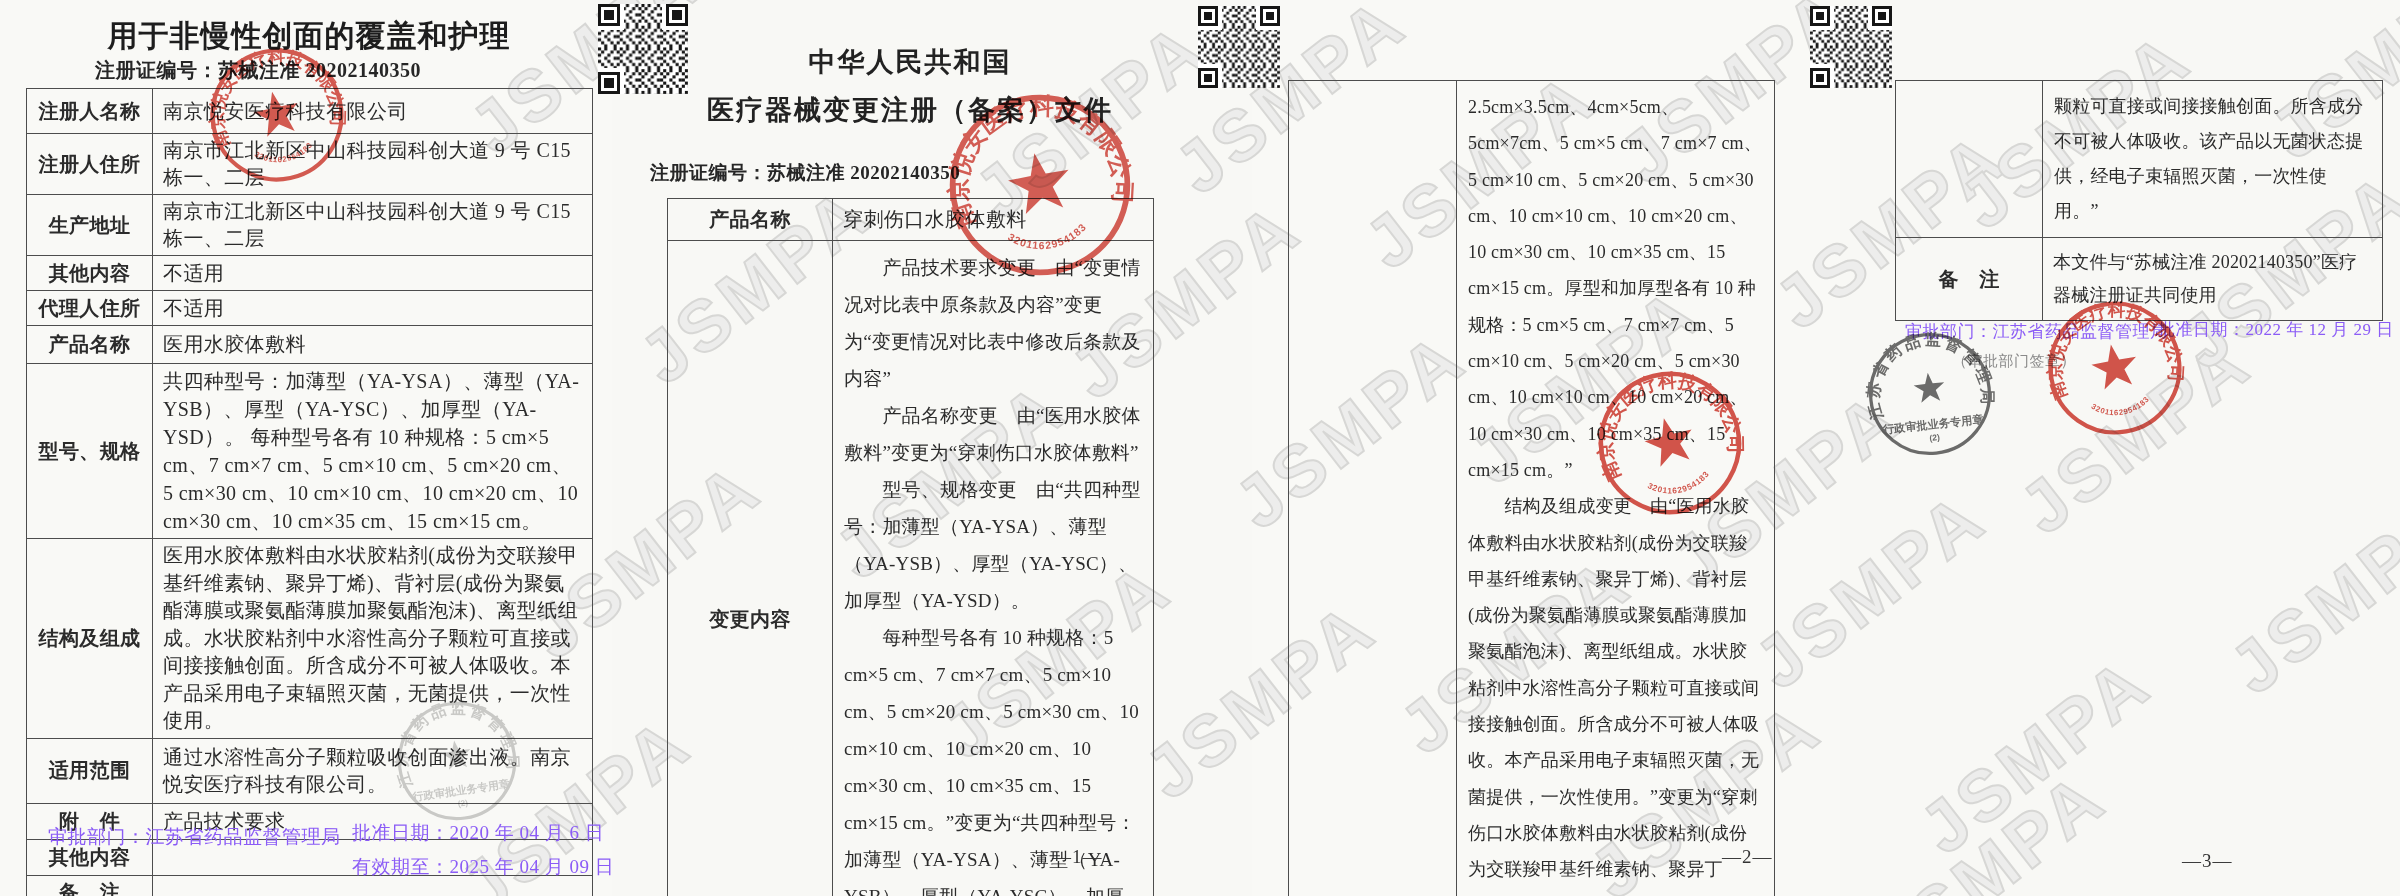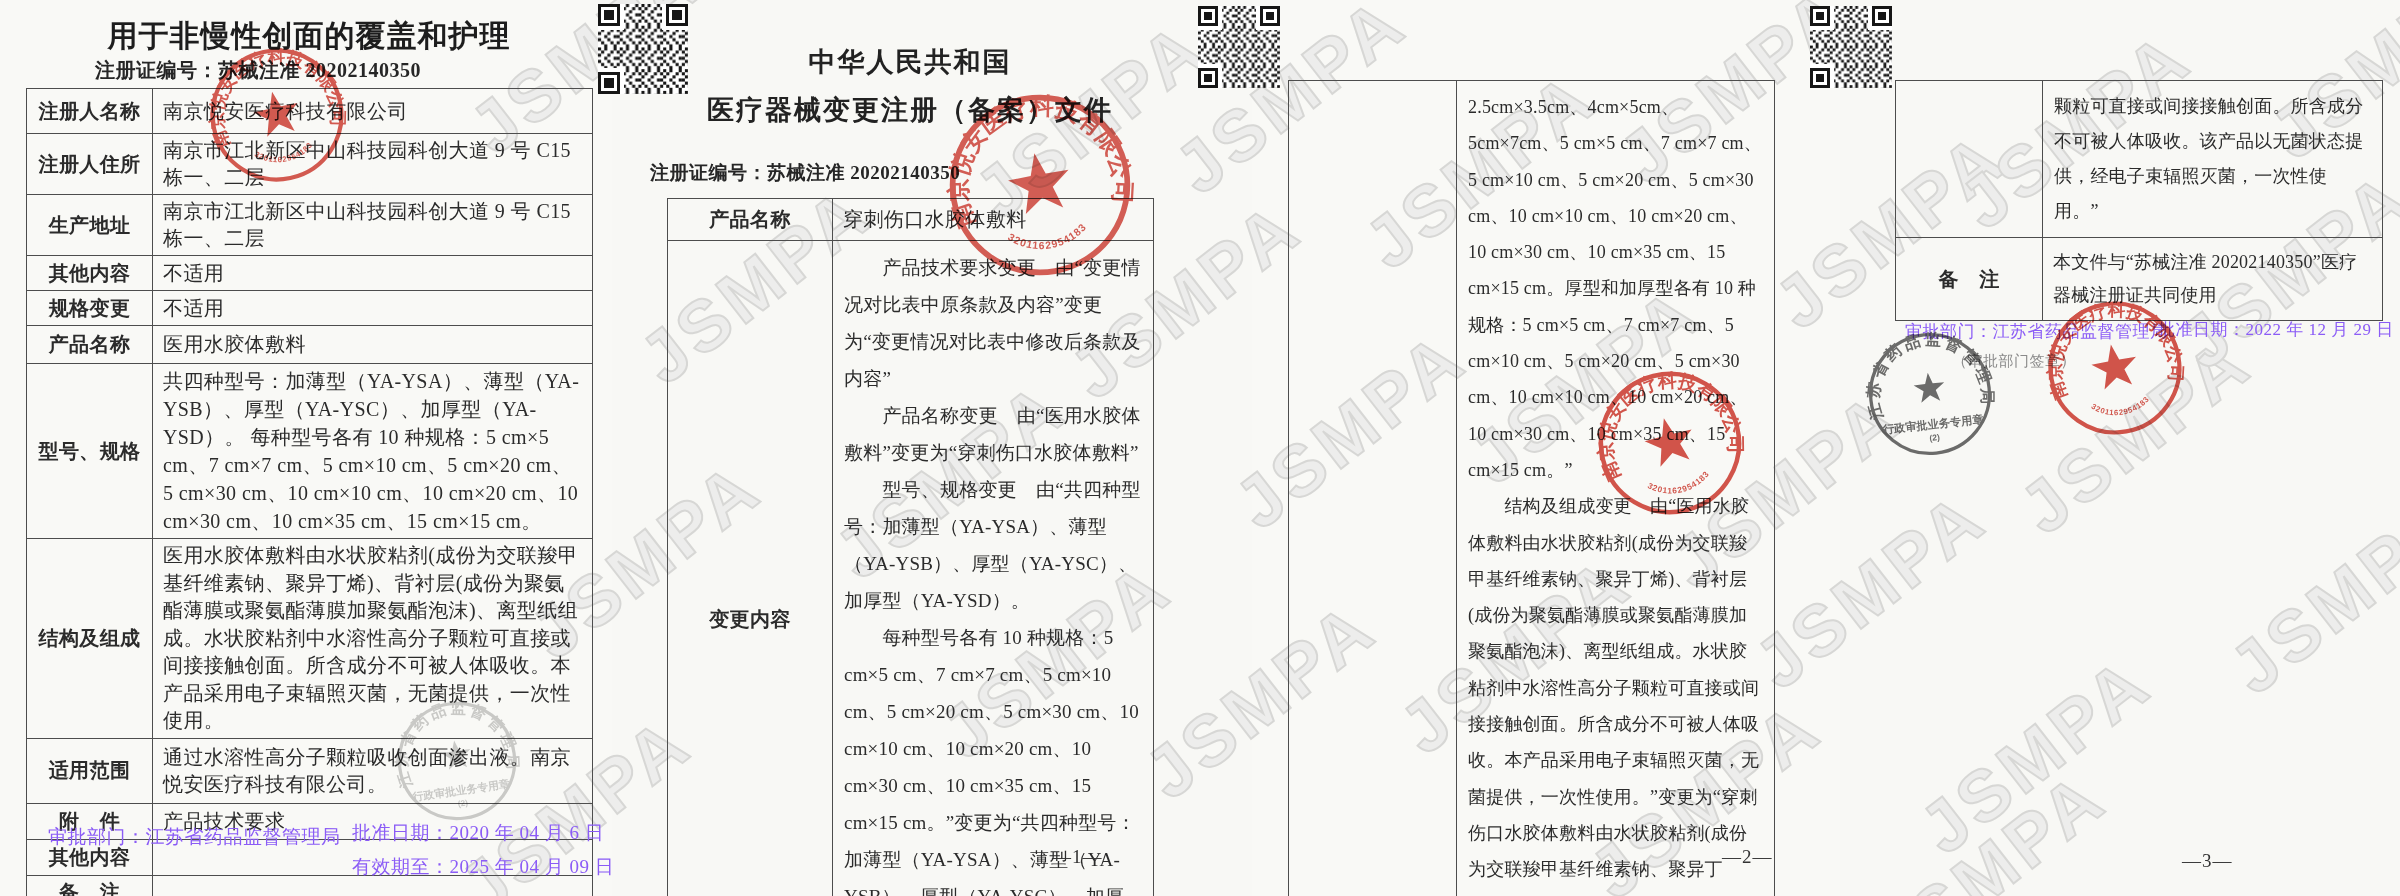--- a/index.html
+++ b/index.html
@@ -166,21 +166,21 @@
           </tr>
       <tr style="height:43px">
             <td class="lbl">生产地址</td>
             <td class="val">南京市江北新区中山科技园科创大道 9 号 C15 栋一、二层</td>
           </tr>
       <tr style="height:35px">
             <td class="lbl">其他内容</td>
             <td class="val">不适用</td>
           </tr>
       <tr style="height:35px">
-            <td class="lbl">规格变更</td>
+            <td class="lbl">代理人住所</td>
             <td class="val">不适用</td>
           </tr>
       <tr style="height:38px">
             <td class="lbl">产品名称</td>
             <td class="val">医用水胶体敷料</td>
           </tr>
       <tr style="height:143px">
             <td class="lbl">型号、规格</td>
             <td class="val" style="line-height:28px;">共四种型号：加薄型（YA-YSA）、薄型（YA-YSB）、厚型（YA-YSC）、加厚型（YA-YSD）。 每种型号各有 10 种规格：5 cm×5 cm、7 cm×7 cm、5 cm×10 cm、5 cm×20 cm、5 cm×30 cm、10 cm×10 cm、10 cm×20 cm、10 cm×30 cm、10 cm×35 cm、15 cm×15 cm。</td>
           </tr>

